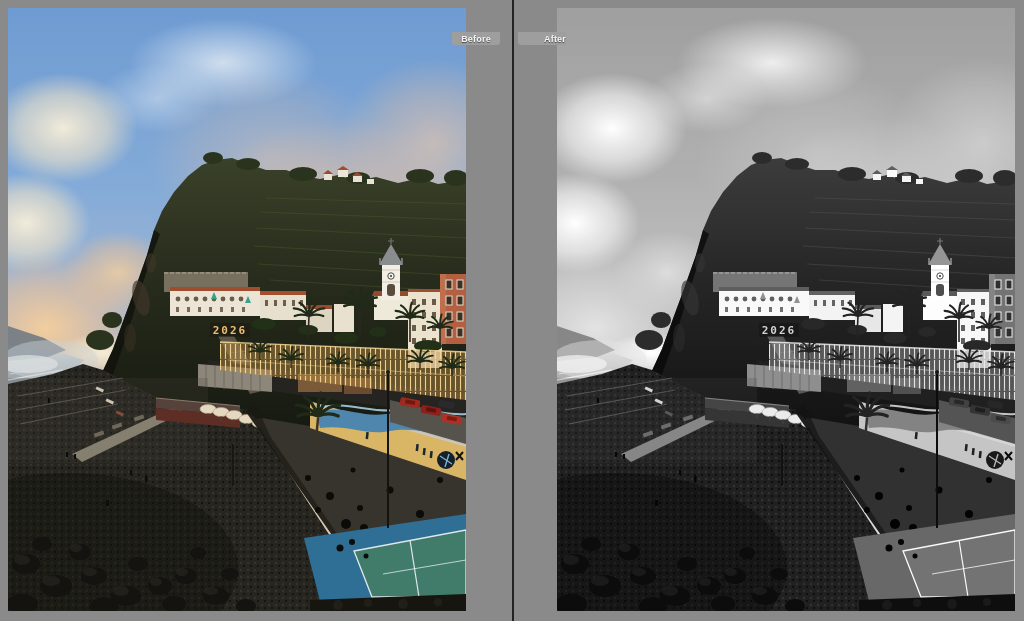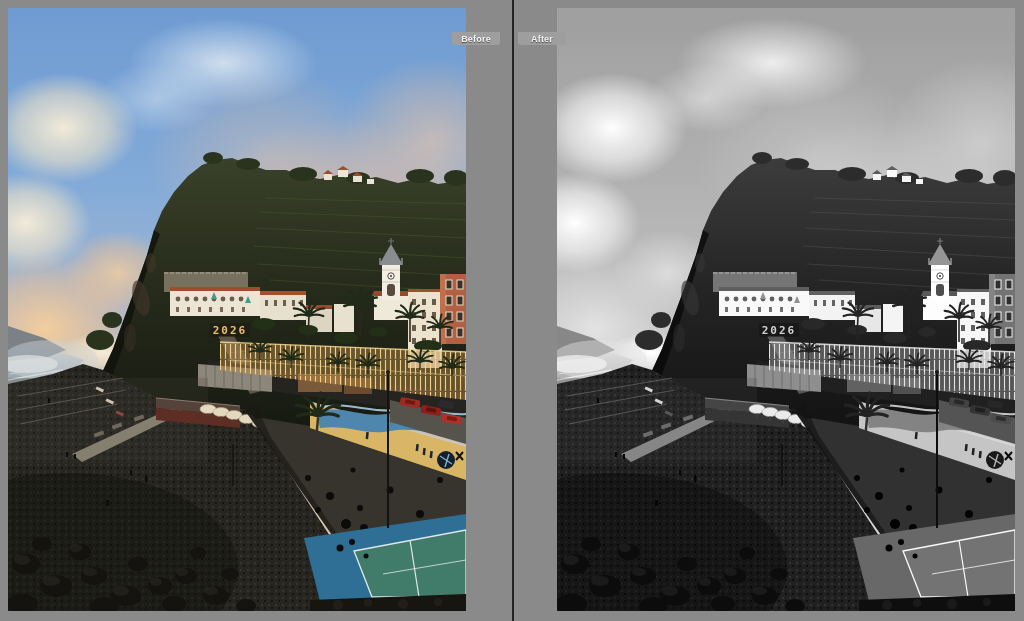--- a/index.html
+++ b/index.html
@@ -23,21 +23,21 @@
   }
   .tab{
     position:absolute;top:0;height:13px;width:48px;
     background:#9e9e9e;border-radius:0 0 3px 3px;
     display:flex;align-items:center;justify-content:center;
     font-size:9px;font-weight:bold;color:#f4f4f4;
     text-shadow:0 1px 1px rgba(0,0,0,.55);
     letter-spacing:.2px;cursor:default;margin-top:32px;
   }
   .tab-before{left:452px;}
-  .tab-after{left:518px;}
+  .tab-after{left:518px;justify-content:flex-end;}
   .defs-holder{position:absolute;width:0;height:0;overflow:hidden;}
 </style>
 </head>
 <body>
 
 <div class="workspace">
 
   <svg class="defs-holder" aria-hidden="true">
     <defs>
       <linearGradient id="skyGrad" x1="0" y1="0" x2="0" y2="1">

